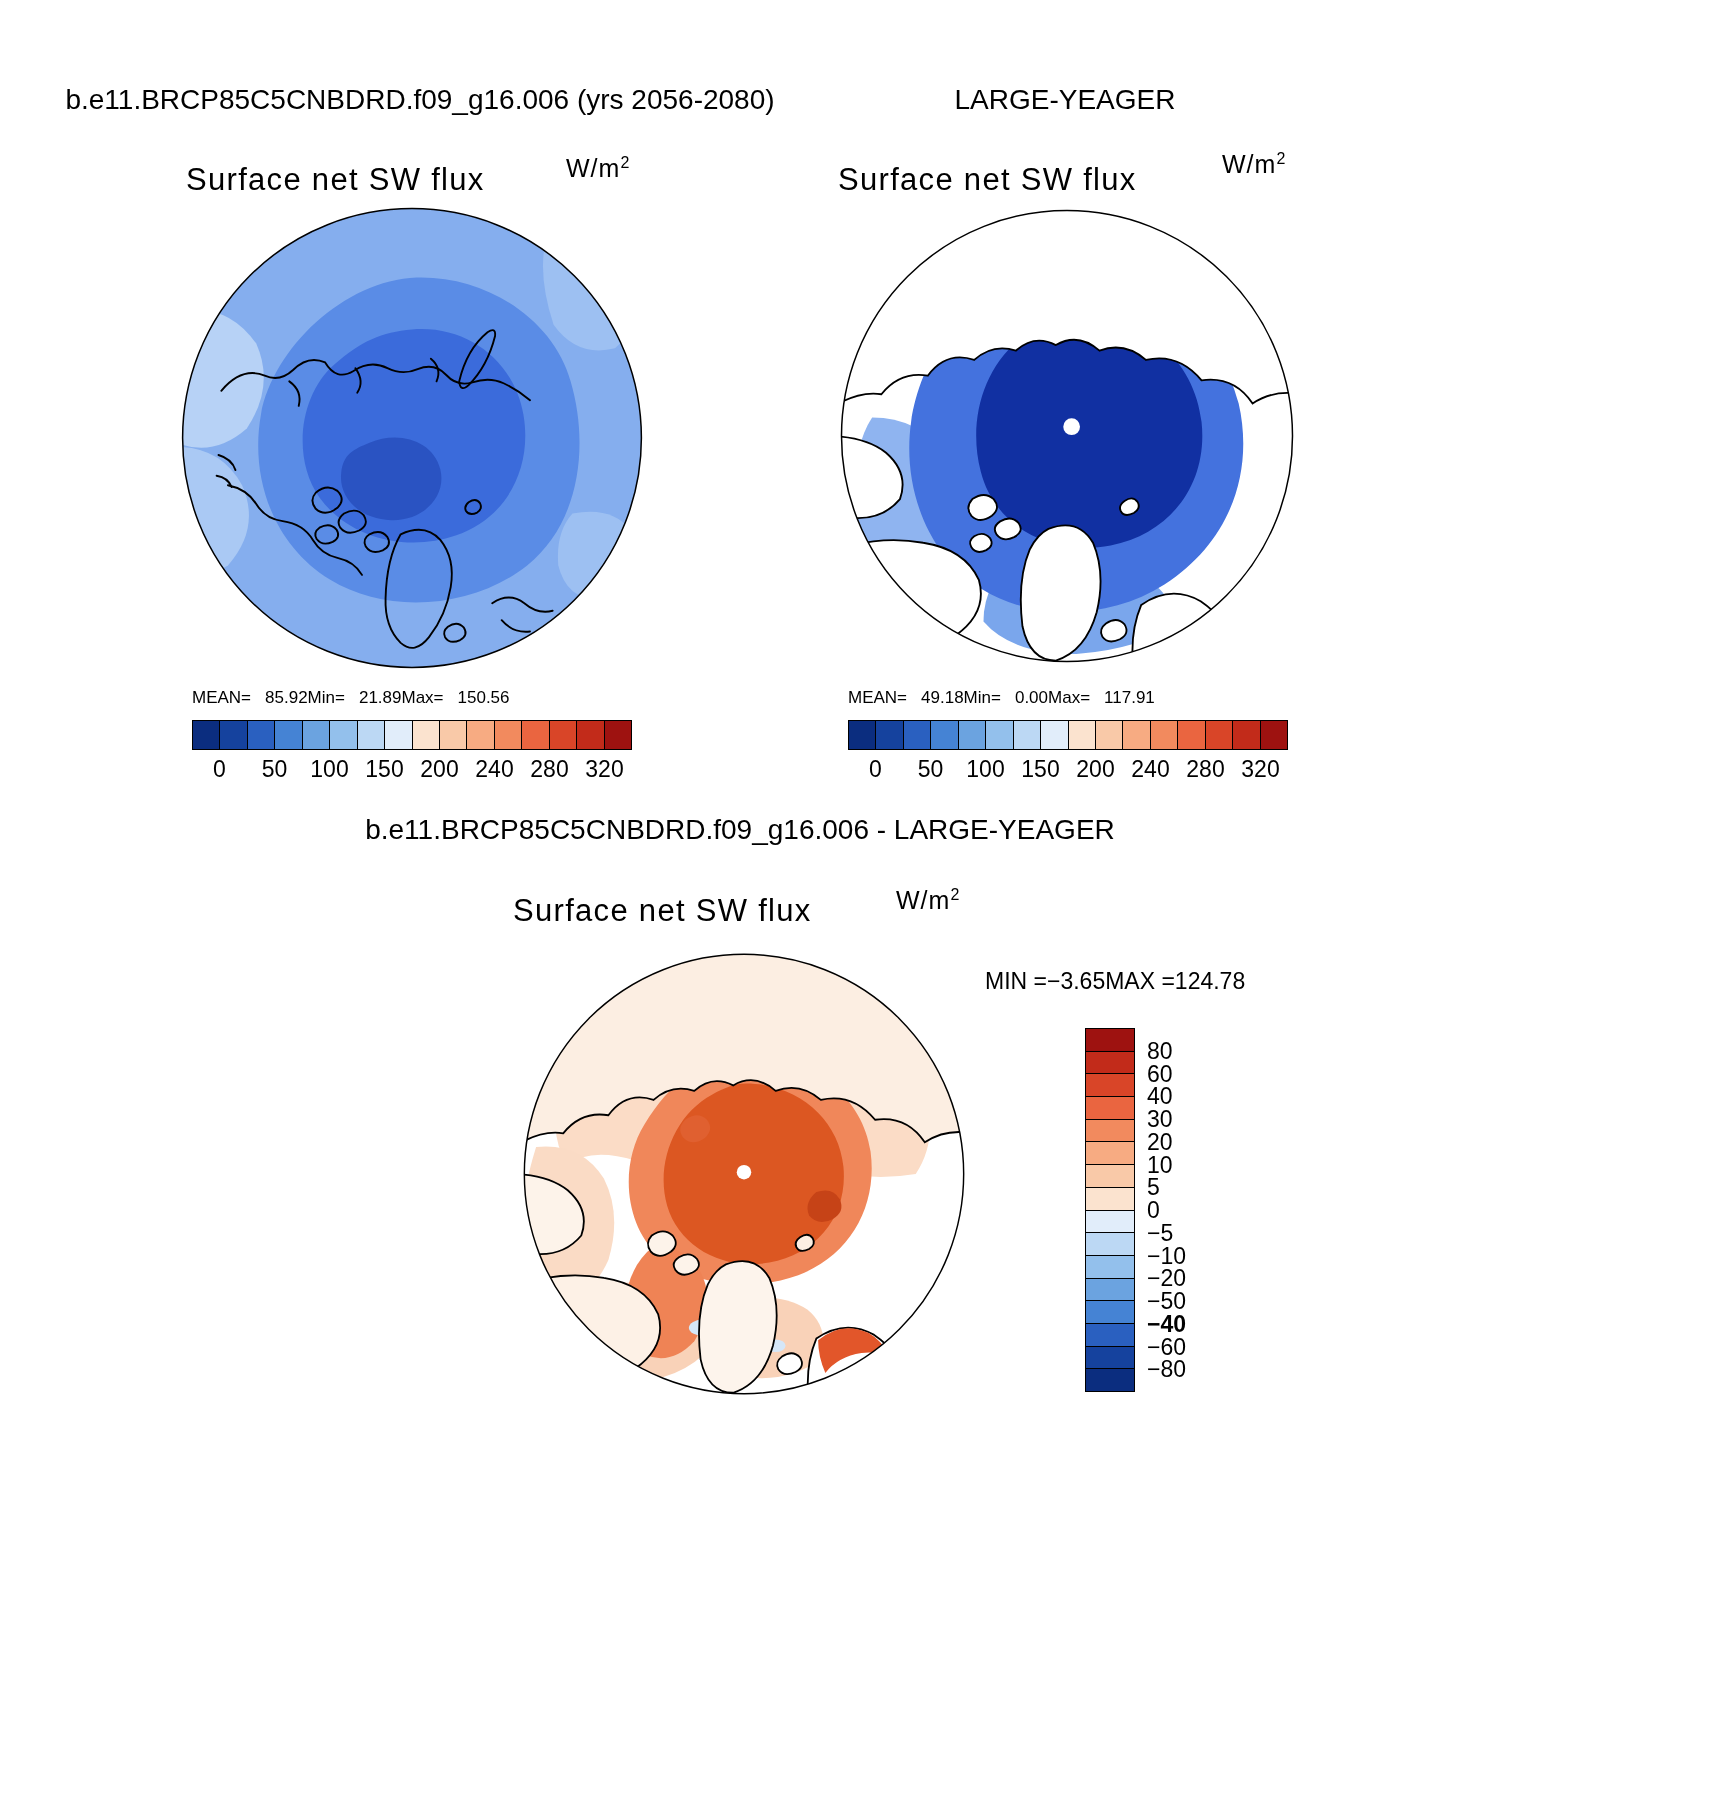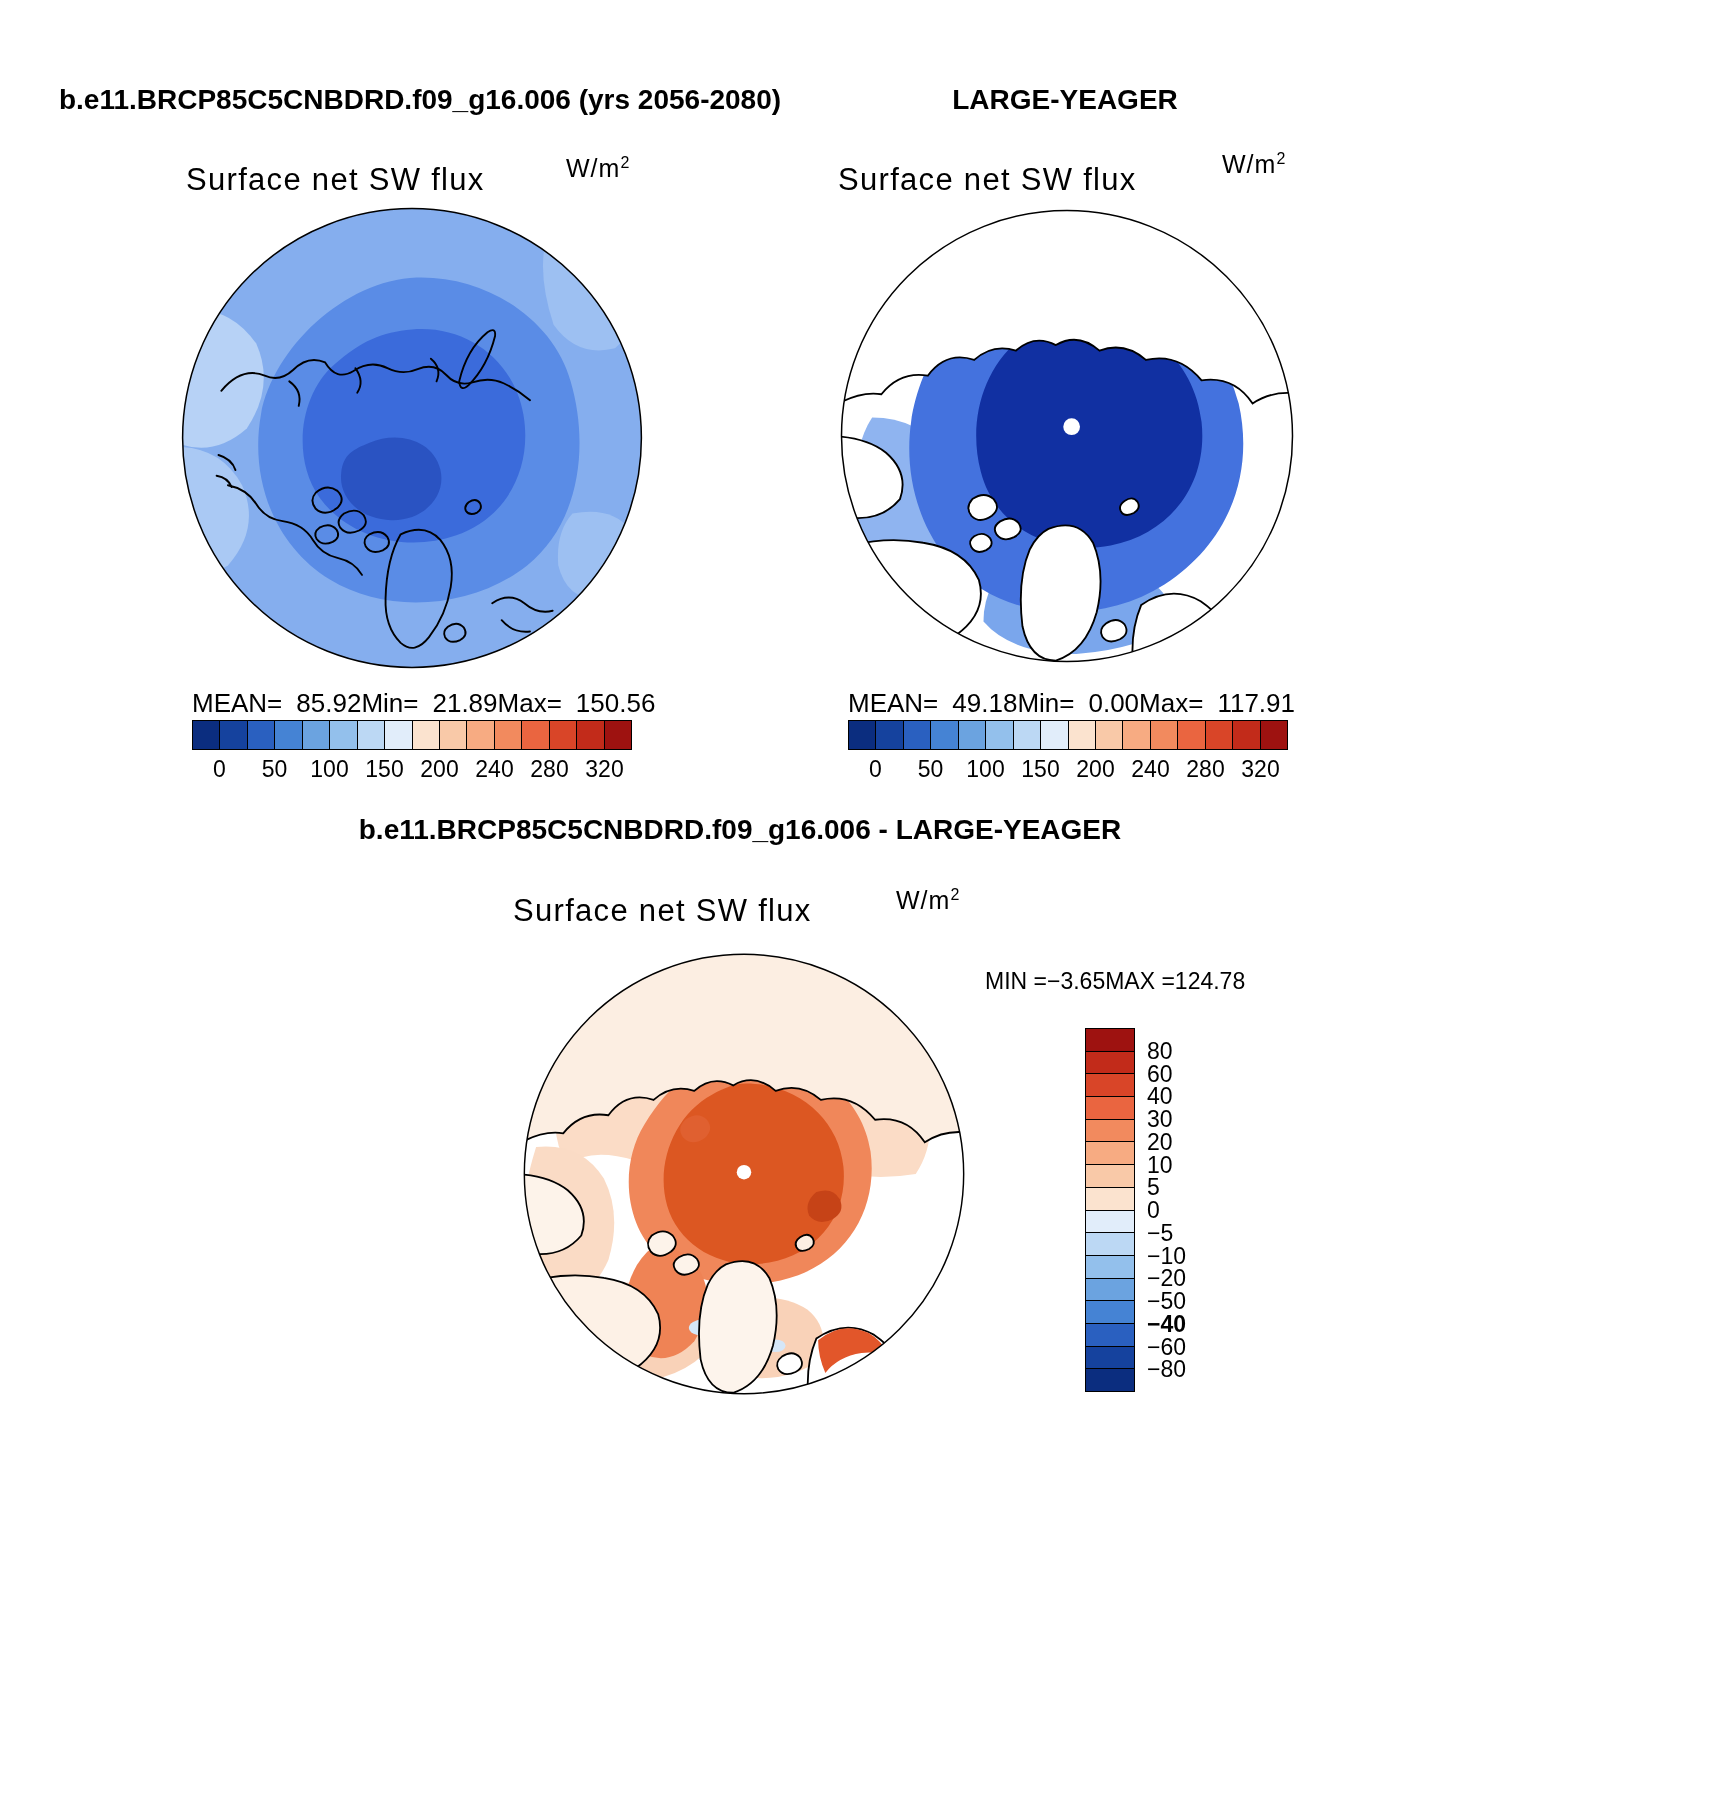--- a/index.html
+++ b/index.html
@@ -2,43 +2,43 @@
 <html><head>
 <meta charset="utf-8">
 <style>
   html,body{margin:0;padding:0;background:#fff}
   .page{position:relative;width:1710px;height:1813px;background:#ffffff;
         font-family:"Liberation Sans",sans-serif;color:#000;overflow:hidden}
 
   .fig-title{position:absolute;left:0;top:20px;width:1480px;text-align:center;
              font-size:44px;font-weight:700}
 
-  .panel-hdr{position:absolute;font-size:28px;font-weight:700;text-align:center;white-space:nowrap}
+  .panel-hdr{position:absolute;font-size:28px;font-weight:400;text-align:center;white-space:nowrap}
   #hdr-left{left:40px;top:84px;width:760px}
   #hdr-right{left:850px;top:84px;width:430px}
   #hdr-diff{left:240px;top:814px;width:1000px}
 
   .map-title{position:absolute;font-size:31px;letter-spacing:1.3px;white-space:nowrap}
   #mt-left{left:186px;top:162px}
   #mt-right{left:838px;top:162px}
   #mt-diff{left:513px;top:893px}
 
   .units{position:absolute;font-size:25px;letter-spacing:1px;white-space:nowrap}
   .units sup{font-size:16px}
   #units-left{left:566px;top:154px}
   #units-right{left:1222px;top:150px}
   #units-diff{left:896px;top:886px}
 
   .map-svg{position:absolute}
   #map1{left:176px;top:202px;width:472px;height:472px}
   #map2{left:835px;top:204px;width:464px;height:464px}
   #map3{left:518px;top:948px;width:452px;height:452px}
 
-  .stats{position:absolute;width:440px;display:flex;justify-content:space-between;
-         font-size:26px;white-space:nowrap}
+  .stats{position:absolute;width:440px;display:flex;
+         font-size:17px;white-space:nowrap}
   .stats .pair{display:flex;gap:14px}
   #stats-left{left:192px;top:688px}
   #stats-right{left:848px;top:688px}
 
   .cb{position:absolute;width:440px;height:30px}
   #cb-left{left:192px;top:720px}
   #cb-right{left:848px;top:720px}
   .cb-segments{display:flex;height:100%;border:1px solid #000;box-sizing:border-box}
   .cb-seg{flex:1;border-right:1px solid #000}
   .cb-seg:last-child{border-right:none}

